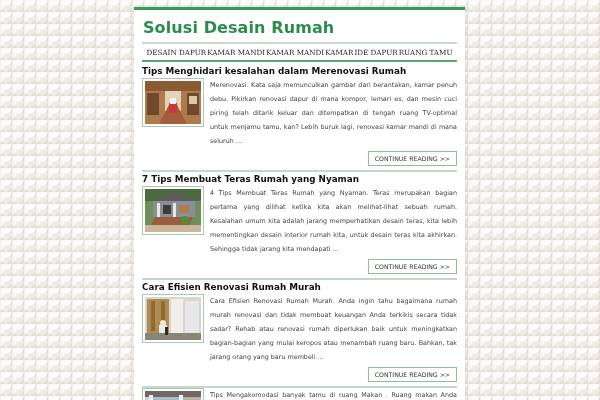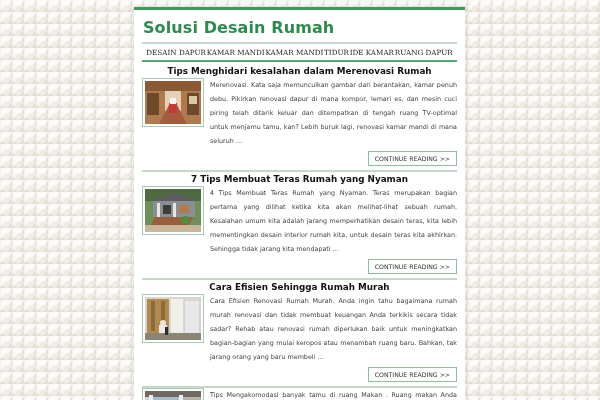--- a/index.html
+++ b/index.html
@@ -36,21 +36,20 @@
   .nav-item {
     font-family:"DejaVu Serif", serif; font-size:7.2px; color:#222;
     white-space:nowrap; cursor:pointer;
   }
   .posts { position:absolute; left:8px; top:54px; width:315px; }
   .post { position:relative; border-bottom:2px solid #c5d8ca; }
   .post-title {
     font-family:"DejaVu Sans", sans-serif; font-weight:bold;
     font-size:8.8px; color:#111; margin:2px 0 2px 0; white-space:nowrap;
     cursor:pointer;
-    text-align:center;
   }
   .post-body { display:flex; }
   .thumb {
     flex:none; width:56px; height:43px;
     border:1px solid #a8c9b2; padding:2px; background:#fff;
     margin-right:6px; box-sizing:content-box;
   }
   .thumb-img { width:56px; height:43px; }
   .excerpt {
     flex:1; font-size:6.4px; line-height:14px; color:#444;
@@ -66,23 +65,23 @@
 </head>
 <body>
 
 <div class="page">
   <div class="site-title">Solusi Desain Rumah</div>
 
   <div class="nav">
     <span class="nav-item">DESAIN DAPUR</span>
     <span class="nav-item">KAMAR MANDI</span>
     <span class="nav-item">KAMAR MANDI</span>
-    <span class="nav-item">TIDUR</span>
-    <span class="nav-item">IDE KAMAR</span>
-    <span class="nav-item">RUANG DAPUR</span>
+    <span class="nav-item">KAMAR</span>
+    <span class="nav-item">IDE DAPUR</span>
+    <span class="nav-item">RUANG TAMU</span>
   </div>
 
   <div class="posts">
 
     <div class="post">
       <div class="post-title">Tips Menghidari kesalahan dalam Merenovasi Rumah</div>
       <div class="post-body">
         <div class="thumb">
           <svg class="thumb-img" viewBox="0 0 56 43">
             <rect width="56" height="43" fill="#b07a4c"></rect>
@@ -122,21 +121,21 @@
           </svg>
         </div>
         <div class="excerpt">4 Tips Membuat Teras Rumah yang Nyaman. Teras merupakan bagian pertama yang dilihat ketika kita akan melihat-lihat sebuah rumah. Kesalahan umum kita adalah jarang memperhatikan desain teras, kita lebih mementingkan desain interior rumah kita, untuk desain teras kita akhirkan. Sehingga tidak jarang kita mendapati ...</div>
       </div>
       <div class="more-row">
         <span class="more-btn">CONTINUE READING &gt;&gt;</span>
       </div>
     </div>
 
     <div class="post">
-      <div class="post-title">Cara Efisien Sehingga Rumah Murah</div>
+      <div class="post-title">Cara Efisien Renovasi Rumah Murah</div>
       <div class="post-body">
         <div class="thumb">
           <svg class="thumb-img" viewBox="0 0 56 43">
             <rect width="56" height="43" fill="#d9d6cf"></rect>
             <rect x="2" y="2" width="22" height="34" fill="#b08a4e"></rect>
             <rect x="6" y="4" width="4" height="30" fill="#8d6a36"></rect>
             <rect x="16" y="4" width="4" height="30" fill="#8d6a36"></rect>
             <rect x="26" y="2" width="12" height="34" fill="#f1efe9"></rect>
             <rect x="40" y="4" width="14" height="32" fill="#e8e8ea"></rect>
             <rect x="0" y="36" width="56" height="7" fill="#8a8676"></rect>

